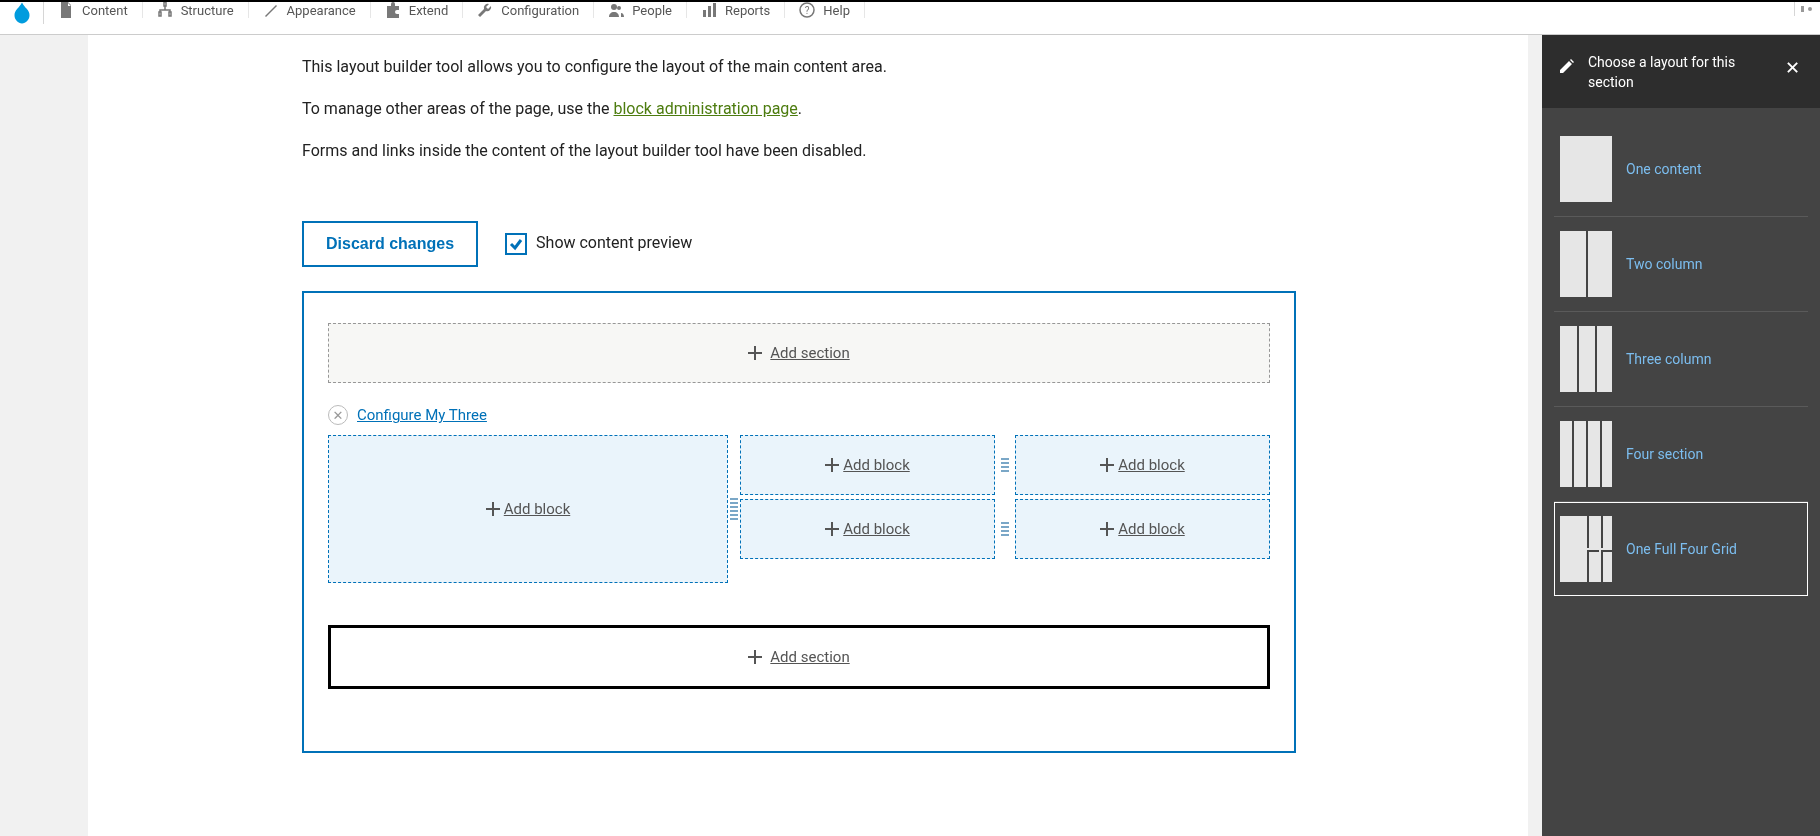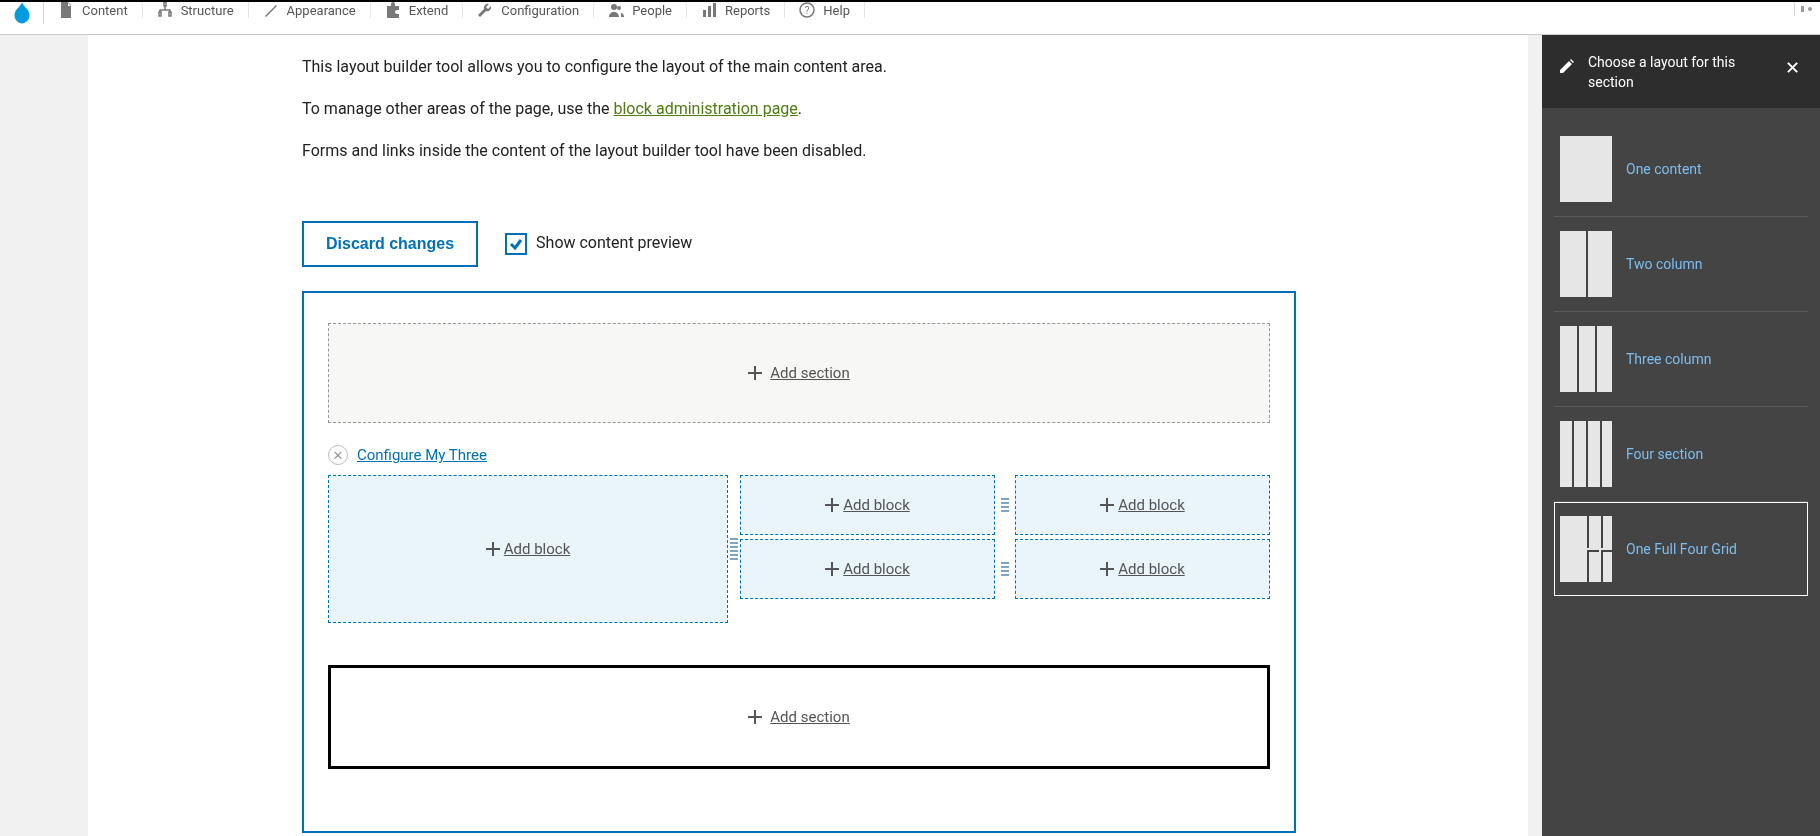--- a/index.html
+++ b/index.html
@@ -25,21 +25,21 @@
 .actions-row { display:flex; align-items:center; gap:15px; margin-top:58px; margin-bottom:24px; }
 .btn-primary { background:#0071b8; color:#fff; border:0; padding:14px 24px; font-size:16px; font-weight:600; cursor:pointer; }
 .btn-secondary { background:#fff; color:#0071b8; border:2px solid #0071b8; padding:12px 22px; font-size:16px; font-weight:600; cursor:pointer; }
 .checkbox-wrap { display:flex; align-items:flex-start; gap:9px; margin-left:12px; }
 .chk { width:22px; height:22px; border:2px solid #0071b8; display:flex; align-items:center; justify-content:center; cursor:pointer; }
 .chk svg { width:14px; height:14px; stroke:#0071b8; stroke-width:3; fill:none; }
 .chk-label { font-size:16px; color:#222; }
 
 .layout-canvas { border:2px solid #0071b8; background:#fff; padding:30px 24px 40px; }
 
-.add-section-zone { border:1px dashed #979797; background:#f7f7f5; display:flex; align-items:center; justify-content:center; gap:8px; padding:40px 0; color:#555; margin-bottom:22px; }
+.add-section-zone { border:1px dashed #979797; background:#f7f7f5; display:flex; align-items:center; justify-content:center; gap:8px; padding:20px 0; color:#555; margin-bottom:22px; }
 .add-section-zone.selected { border:3px solid #000; background:#fff; }
 .add-section-zone .lbl { text-decoration:underline; color:#545454; font-size:15px; }
 .plus-ic { width:14px; height:14px; fill:#555; }
 
 .section-header { display:flex; align-items:center; gap:9px; margin-bottom:10px; }
 .close-circle { width:20px; height:20px; border:1px solid #bbb; border-radius:50%; display:flex; align-items:center; justify-content:center; color:#999; font-size:13px; cursor:pointer; }
 .section-header a { color:#0071b8; text-decoration:underline; font-size:15px; }
 
 .my-layout { display:flex; gap:0; position:relative; margin-bottom:42px; }
 .col-left { flex:0 0 400px; }

